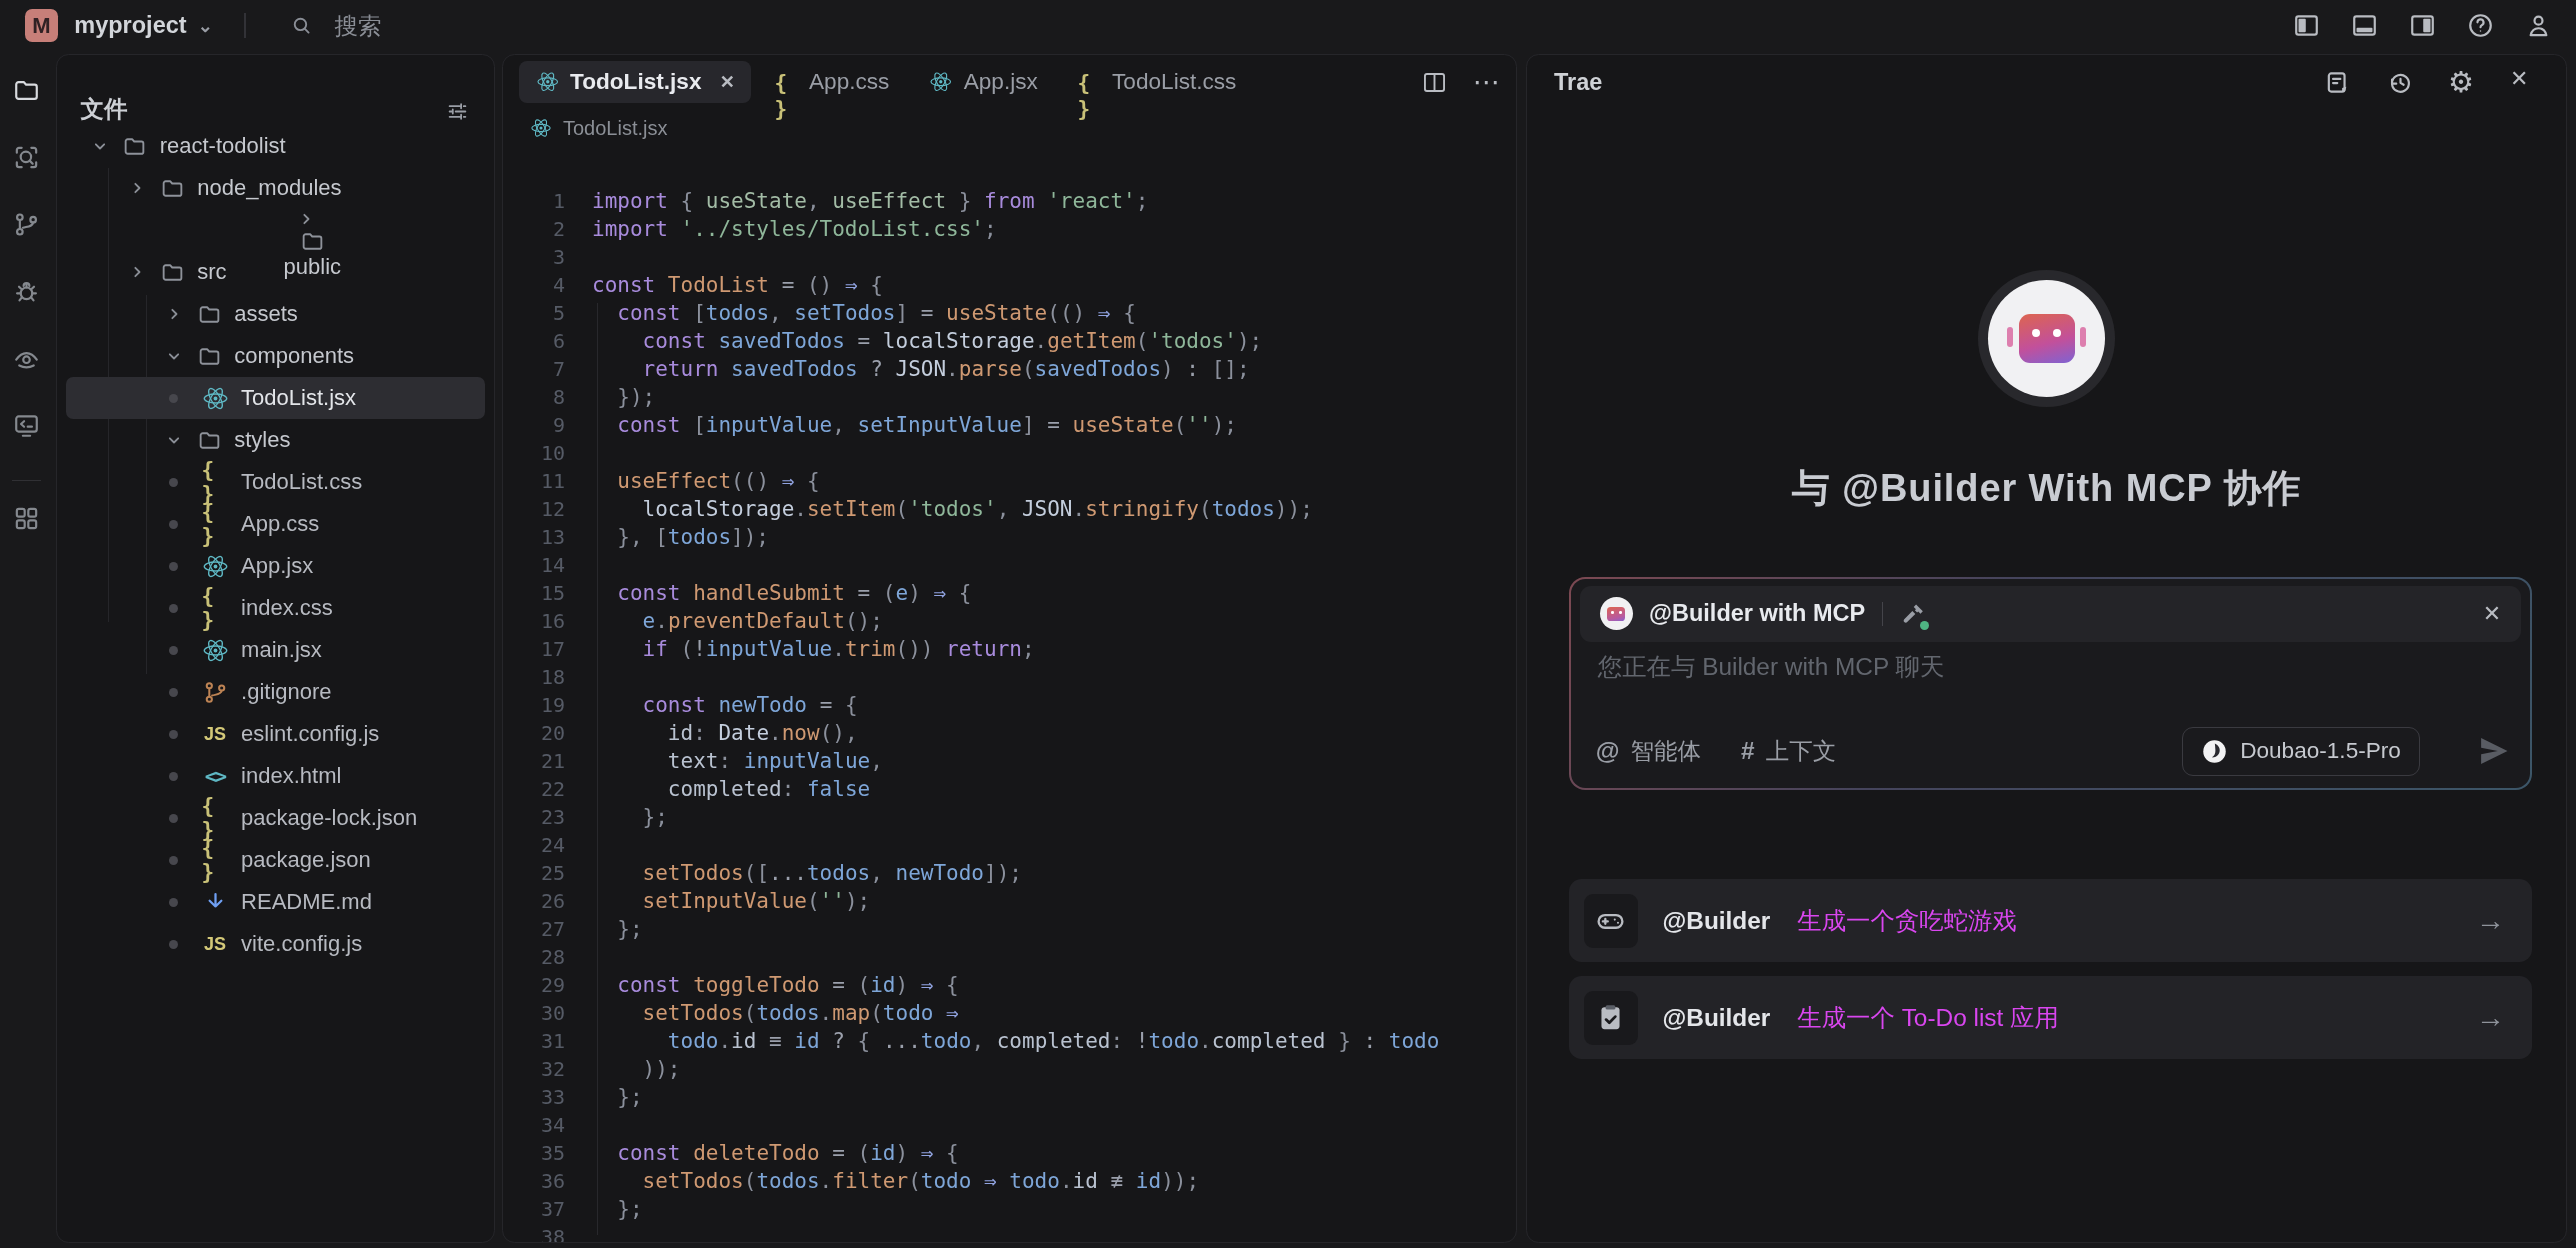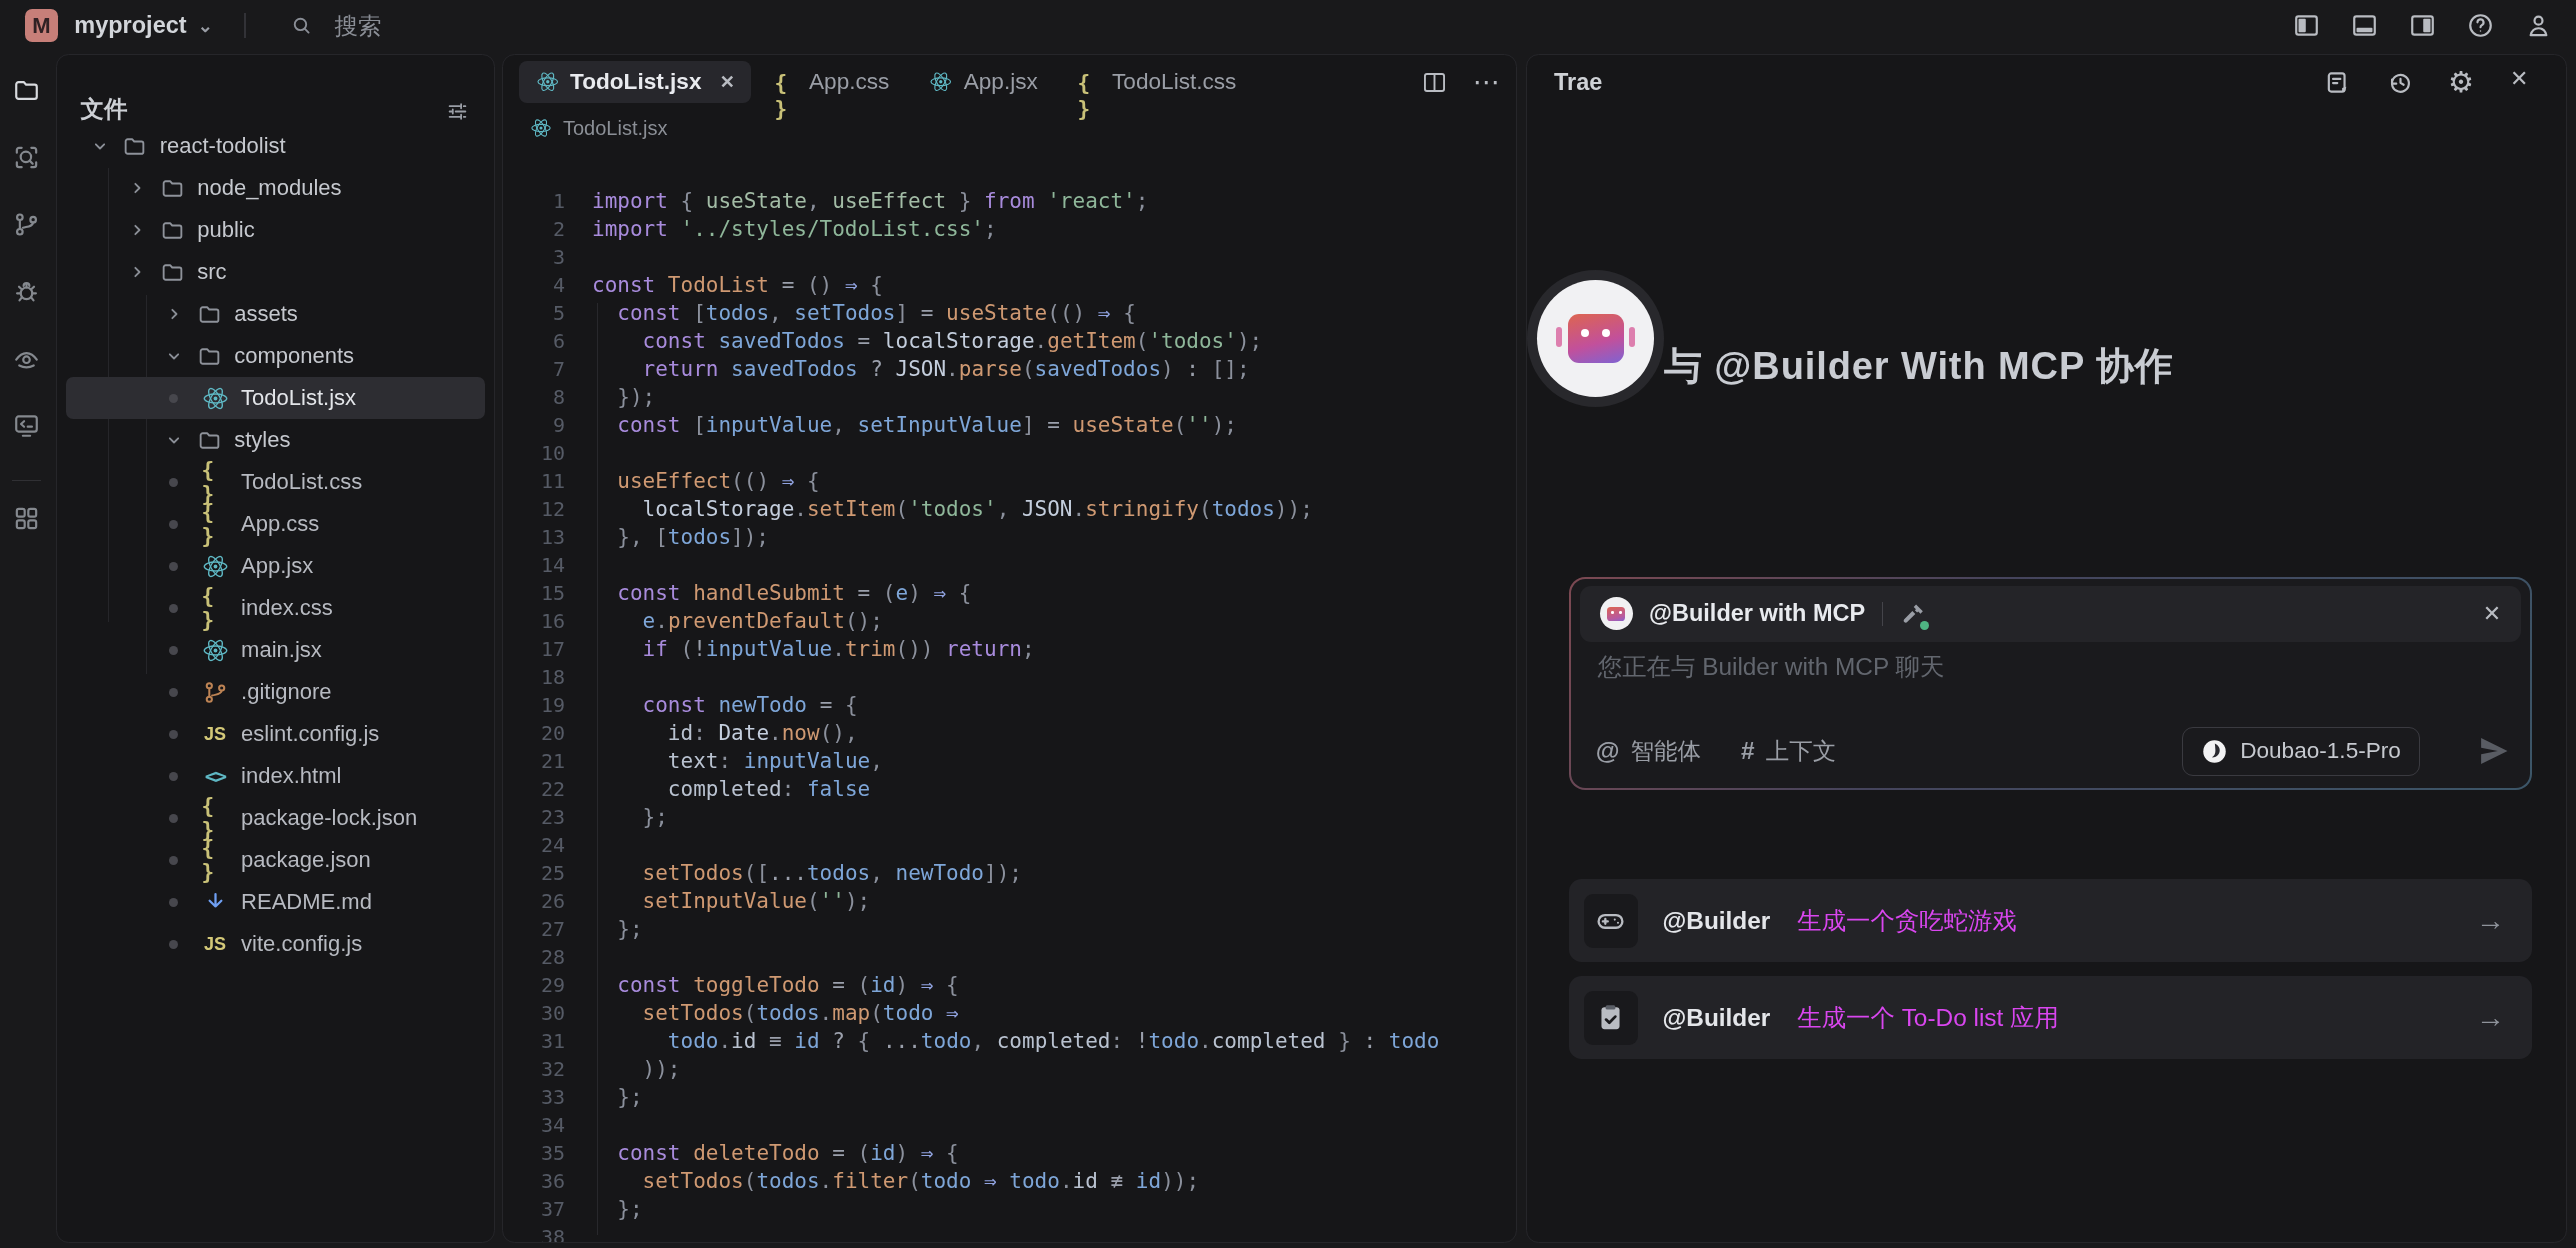--- a/index.html
+++ b/index.html
@@ -69,21 +69,21 @@
   .code-guide{position:absolute;left:94px;top:116px;height:932px;width:0.9px;background:#28282c}
   .tk-kw{color:#a88bdc}.tk-fn{color:#cf9972}.tk-str{color:#8fb79a}.tk-var{color:#7ea6d8}
   .tk-imp{color:#a3bca6}.tk-cls{color:#c4cedd}.tk-prop{color:#b9c2d0}.tk-pl{color:#8b909c}
   .tk-op{color:#9ba0ac}.tk-arrow{color:#91a3e0}.tk-bool{color:#7ea6d8}
   
   .as-header{height:54px;display:flex;align-items:center;padding:0 27px}
   .as-title{font-size:23.5px;font-weight:600;color:#cfd2d6}
   .as-actions{margin-left:auto;display:flex;align-items:center;gap:33px;color:#b9bcc2}
   .as-actions .ic{width:29px;height:29px;cursor:pointer}
   .gl-gear{font-size:29px;line-height:29px}
-  .hero{position:absolute;top:215px;left:0;right:0;display:flex;flex-direction:row;align-items:center}
+  .hero{position:absolute;top:215px;left:0;right:0;display:flex;flex-direction:column;align-items:center}
   .avatar-ring{width:137px;height:137px;border-radius:50%;background:#28282c;display:flex;align-items:center;justify-content:center}
   .avatar{width:117px;height:117px;border-radius:50%;background:#f1f1f3;display:flex;align-items:center;justify-content:center;position:relative}
   .robot{width:56px;height:49px;border-radius:11px;background:linear-gradient(165deg,#dd6550 0%,#c2509b 58%,#7f63d2 100%);position:relative}
   .robot .eye{position:absolute;top:14.5px;width:8.1px;height:8.1px;border-radius:50%;background:#fff}
   .robot .eye.l{left:13.5px}.robot .eye.r{right:13.5px}
   .robot .ear{position:absolute;top:12.6px;width:6.3px;height:20px;border-radius:3.6px;background:#dd7fae}
   .robot .ear.l{left:-11.7px}.robot .ear.r{right:-11.7px}
   .hero-title{margin-top:56px;font-size:38px;font-weight:700;color:#c9ccd2;letter-spacing:0.9px}
   
   .chatbox{position:absolute;left:42px;right:34px;top:522px;height:213px;border-radius:16.3px;
@@ -232,21 +232,21 @@
       </div>
       <div class="trow folder" style="padding-left: 61px;">
         <span class="chev"><svg viewBox="0 0 24 24" fill="none" stroke="currentColor" stroke-width="2.2" stroke-linecap="round" stroke-linejoin="round">
             <path d="M10 7l5 5-5 5"></path>
           </svg></span>
         <span class="folder-ic"><svg viewBox="0 0 24 24" fill="none" stroke="currentColor" stroke-width="1.8" stroke-linecap="round" stroke-linejoin="round">
             <path d="M3.5 7a2 2 0 0 1 2-2h4.2l2 2.2h7a1.8 1.8 0 0 1 1.8 1.8v8.2a1.8 1.8 0 0 1-1.8 1.8H5.5a2 2 0 0 1-2-2z"></path>
           </svg></span>
         <span class="lbl">node_modules</span>
       </div>
-      <div class="trow folder" style="padding-left: 61px;">
+      <div class="trow folder" style="padding-left: 61px; flex-direction: column;">
         <span class="chev"><svg viewBox="0 0 24 24" fill="none" stroke="currentColor" stroke-width="2.2" stroke-linecap="round" stroke-linejoin="round">
             <path d="M10 7l5 5-5 5"></path>
           </svg></span>
         <span class="folder-ic"><svg viewBox="0 0 24 24" fill="none" stroke="currentColor" stroke-width="1.8" stroke-linecap="round" stroke-linejoin="round">
             <path d="M3.5 7a2 2 0 0 1 2-2h4.2l2 2.2h7a1.8 1.8 0 0 1 1.8 1.8v8.2a1.8 1.8 0 0 1-1.8 1.8H5.5a2 2 0 0 1-2-2z"></path>
           </svg></span>
         <span class="lbl">public</span>
       </div>
       <div class="trow folder" style="padding-left: 61px;">
         <span class="chev"><svg viewBox="0 0 24 24" fill="none" stroke="currentColor" stroke-width="2.2" stroke-linecap="round" stroke-linejoin="round">

